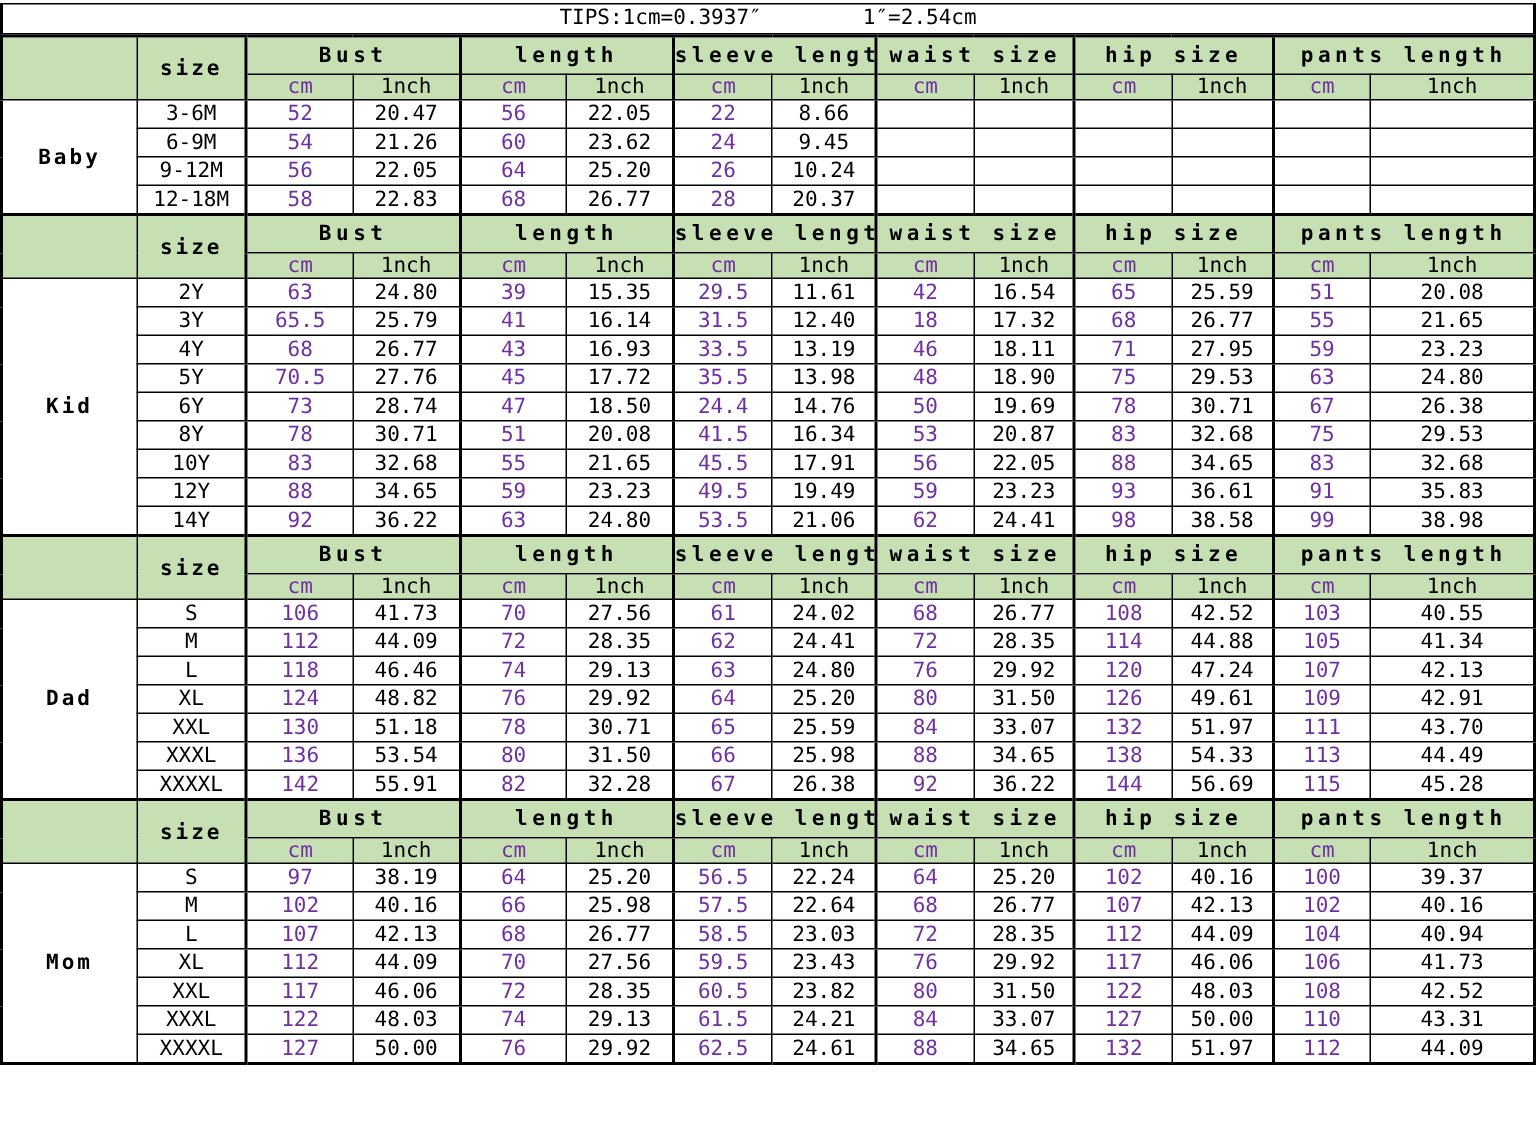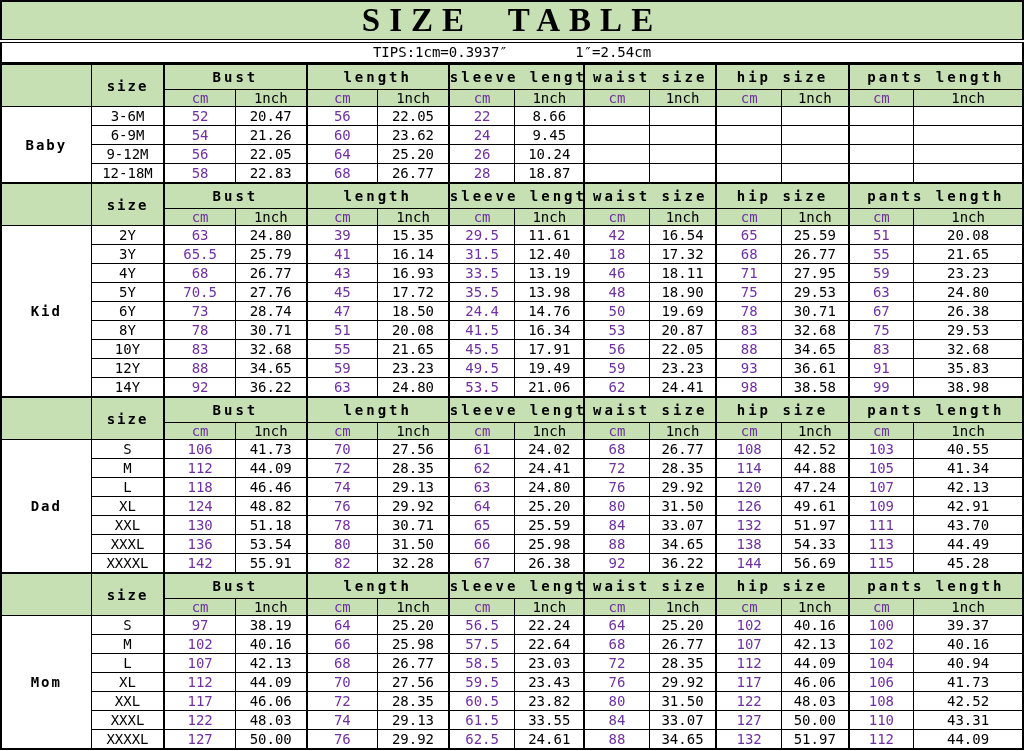--- a/index.html
+++ b/index.html
@@ -41,21 +41,20 @@
   }
   .thickL{border-left:2px solid #000 !important;}
   .thickT{border-top:2px solid #000 !important;}
   .thickR{border-right:2px solid #000 !important;}
   .thickB{border-bottom:2px solid #000 !important;margin-left:40px;}
 </style>
 </head>
 <body>
 
 <div class="page">
-  <div class="title-banner">SIZE TABLE</div>
   <div class="tips-row">TIPS:1cm=0.3937″        1″=2.54cm</div>
   <table class="size-table">
     <colgroup>
       <col style="width:90px">
         <col style="width:73px">
       <col style="width:71px">
         <col style="width:71px">
       <col style="width:71px">
         <col style="width:71px">
       <col style="width:66px">
@@ -138,21 +137,21 @@
           <td class="dr cm thickL"></td>
           <td class="dr  thickR"></td>
         </tr>
         <tr>
           <td class="dr">12-18M</td>
           <td class="dr cm thickL">58</td>
           <td class="dr ">22.83</td>
           <td class="dr cm thickL">68</td>
           <td class="dr ">26.77</td>
           <td class="dr cm thickL">28</td>
-          <td class="dr ">18.87</td>
+          <td class="dr ">20.37</td>
           <td class="dr cm thickL"></td>
           <td class="dr "></td>
           <td class="dr cm thickL"></td>
           <td class="dr "></td>
           <td class="dr cm thickL"></td>
           <td class="dr  thickR"></td>
         </tr>
         <tr>
           <td class="green h1 thickT thickL" rowspan="2"></td>
           <td class="green h1 thickT sizehead" rowspan="2">size</td>
@@ -543,21 +542,21 @@
           <td class="dr cm thickL">108</td>
           <td class="dr  thickR">42.52</td>
         </tr>
         <tr>
           <td class="dr">XXXL</td>
           <td class="dr cm thickL">122</td>
           <td class="dr ">48.03</td>
           <td class="dr cm thickL">74</td>
           <td class="dr ">29.13</td>
           <td class="dr cm thickL">61.5</td>
-          <td class="dr ">33.55</td>
+          <td class="dr ">24.21</td>
           <td class="dr cm thickL">84</td>
           <td class="dr ">33.07</td>
           <td class="dr cm thickL">127</td>
           <td class="dr ">50.00</td>
           <td class="dr cm thickL">110</td>
           <td class="dr  thickR">43.31</td>
         </tr>
         <tr>
           <td class="dr thickB">XXXXL</td>
           <td class="dr cm thickL thickB">127</td>

